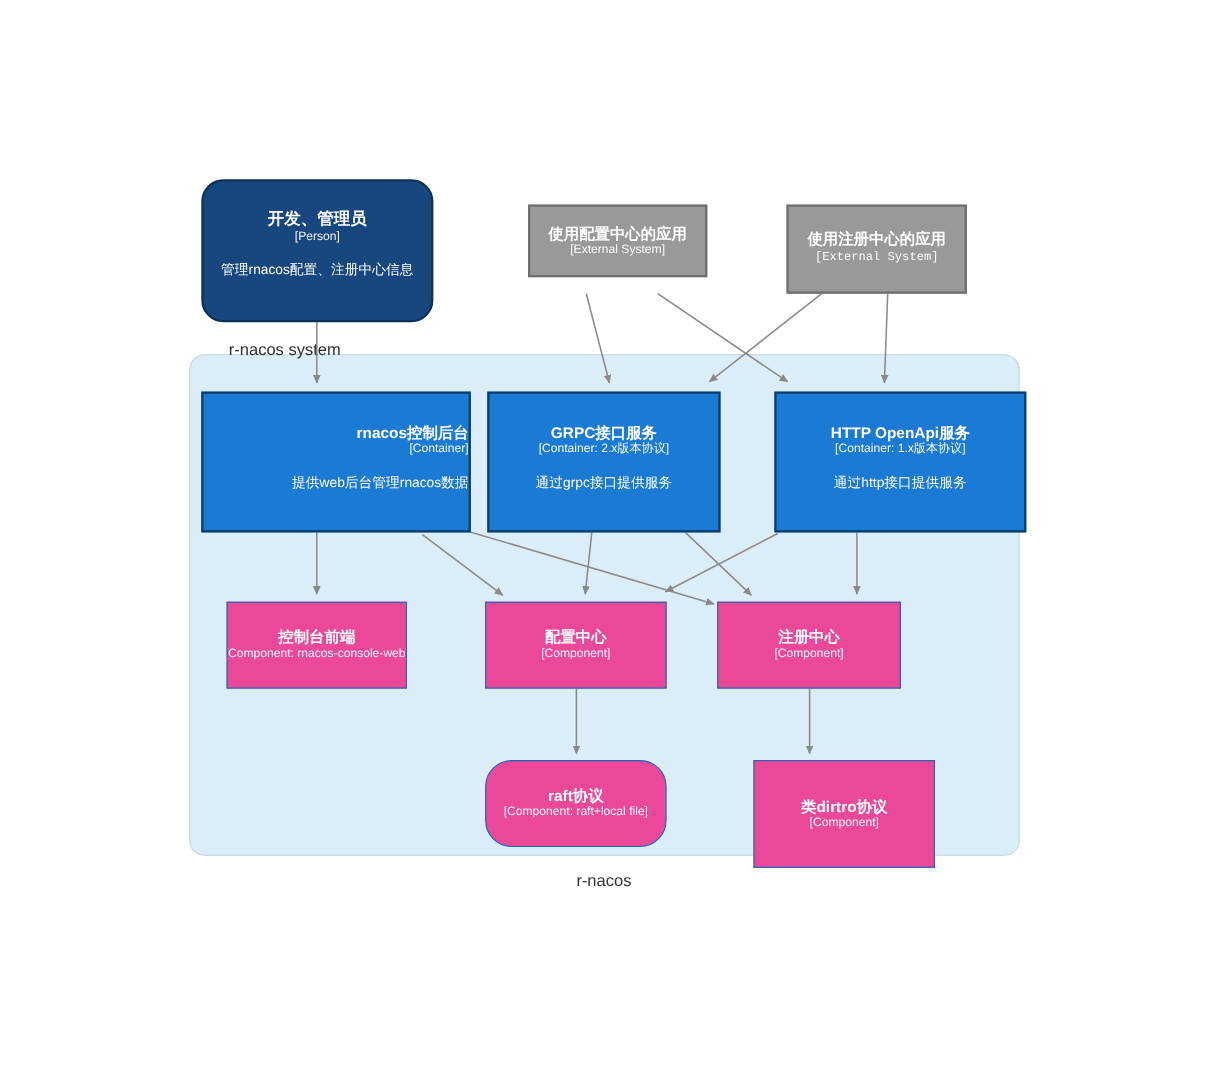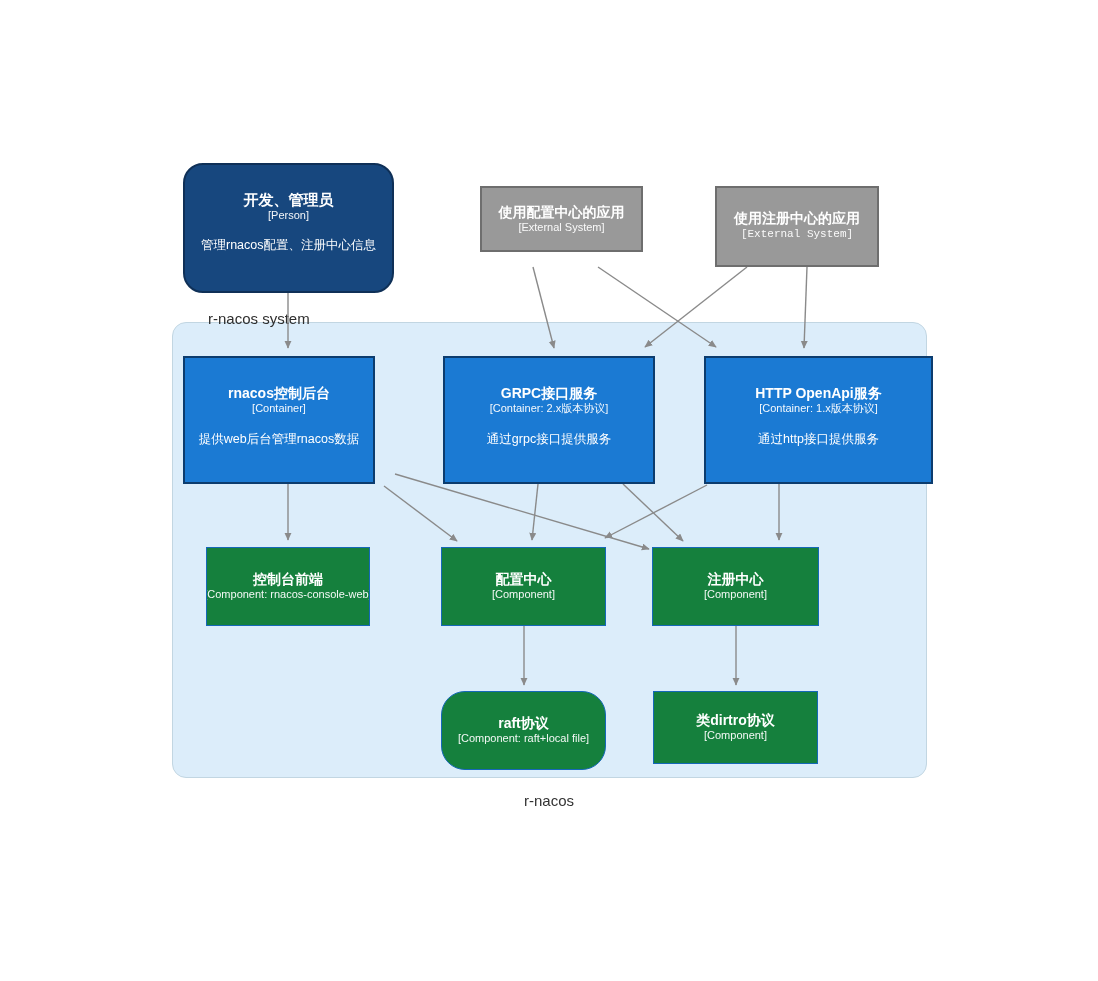--- a/index.html
+++ b/index.html
@@ -29,30 +29,30 @@
   
   .boundary{
     position:absolute;left:172px;top:322px;width:755px;height:456px;
     background:#DCEDFA;border:1px solid #C2D6E2;border-radius:14px;box-sizing:border-box;
   }
   .boundary-label{
     position:absolute;left:180px;top:310px;font-size:15px;color:#2E2E2E;margin-left:28px;
   }
   
   .cont{background:#1B7AD3;border:2px solid #0C3C6E;padding-bottom:8px;}
-  .cb{left:183px;top:356px;width:192px;height:128px;}
+  .cb{left:183px;top:356px;width:245px;height:128px;align-items:flex-end;}
   .grpc{left:443px;top:356px;width:212px;height:128px;}
   .http{left:704px;top:356px;width:229px;height:128px;}
   
-  .comp{background:#15803d;border:1px solid #1568B8;}
+  .comp{background:#ec4899;border:1px solid #1568B8;}
   .cf{left:206px;top:547px;width:164px;height:79px;}
   .cc{left:441px;top:547px;width:165px;height:79px;}
   .rc{left:626px;top:547px;width:167px;height:79px;margin-left:26px;}
   .raft{left:441px;top:691px;width:165px;height:79px;border-radius:24px;}
-  .distro{left:653px;top:691px;width:165px;height:73px;}
+  .distro{left:685px;top:691px;width:165px;height:98px;}
   .caption{
     position:absolute;left:0;top:792px;width:1098px;text-align:center;
     font-size:15px;color:#333333;
   }
   svg.edges{position:absolute;left:0;top:0;pointer-events:none;}
   svg.edges line{stroke:#8A8A8A;stroke-width:1.4;}
 </style>
 </head>
 <body>
 

